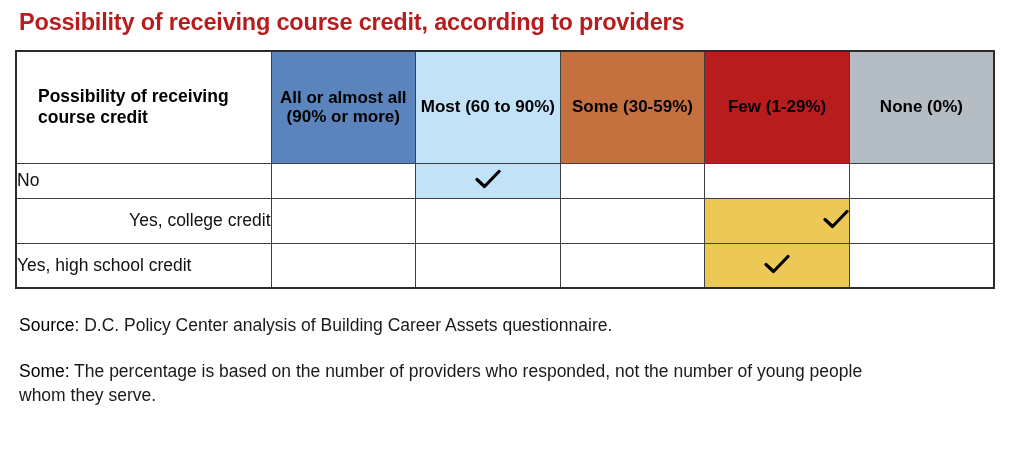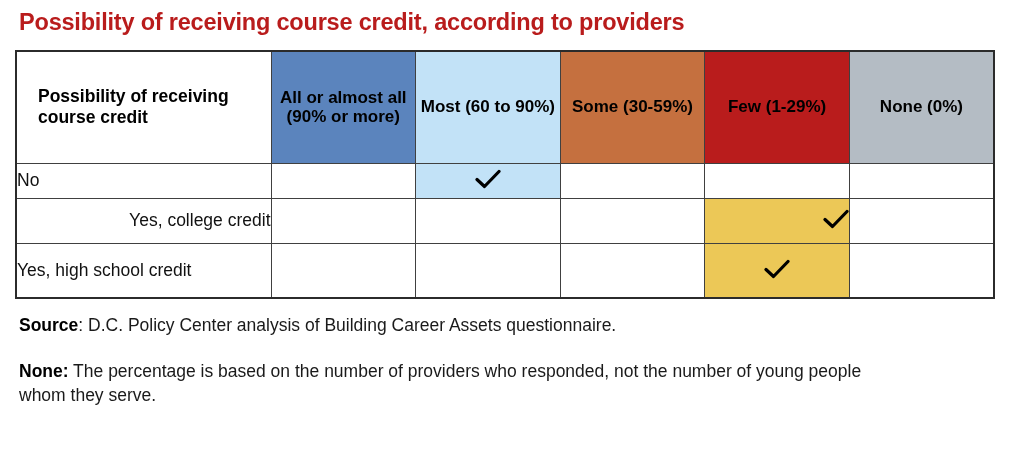--- a/index.html
+++ b/index.html
@@ -89,41 +89,41 @@
   tbody td.row-label {
     text-align: left;
     margin-top: 48px;
   }
   tbody td.cell {
     text-align: center;
     padding: 0;
   }
   tr.r-no td { height: 35px; }
   tr.r-college td { height: 45px; text-align: right; }
-  tr.r-highschool td { height: 55px; }
+  tr.r-highschool td { height: 45px; }
 
   .check {
     display: inline-block;
     font-size: 25px;
     font-weight: bold;
     line-height: 1;
     color: #000000;
     transform: translateY(1px);
   }
   .check svg { display: block; }
 
   
   .foot {
     position: absolute;
     left: 19px;
     font-size: 17.5px;
     color: #1a1a1a;
     line-height: 1.35;
   }
-  .foot b { font-weight: bold; color: #000; }
+  .foot b { font-weight: normal; color: #000; }
   .foot-source { top: 314px; width: 960px; }
   .foot-note   { top: 360px; width: 880px; }
 </style>
 </head>
 <body>
 
 <div class="page">
 
   <div class="chart-title">Possibility of receiving course credit, according to providers</div>
 
@@ -180,16 +180,16 @@
         </tr>
       </tbody>
     </table>
   </div>
 
   <div class="foot foot-source">
     <b>Source</b><span>: D.C. Policy Center analysis of Building Career Assets questionnaire.</span>
   </div>
 
   <div class="foot foot-note">
-    <b>None:</b><span> The percentage is based on the number of providers who responded, not the number of young people whom they serve.</span>
+    <b>Some:</b><span> The percentage is based on the number of providers who responded, not the number of young people whom they serve.</span>
   </div>
 
 </div>
 
 </body></html>

